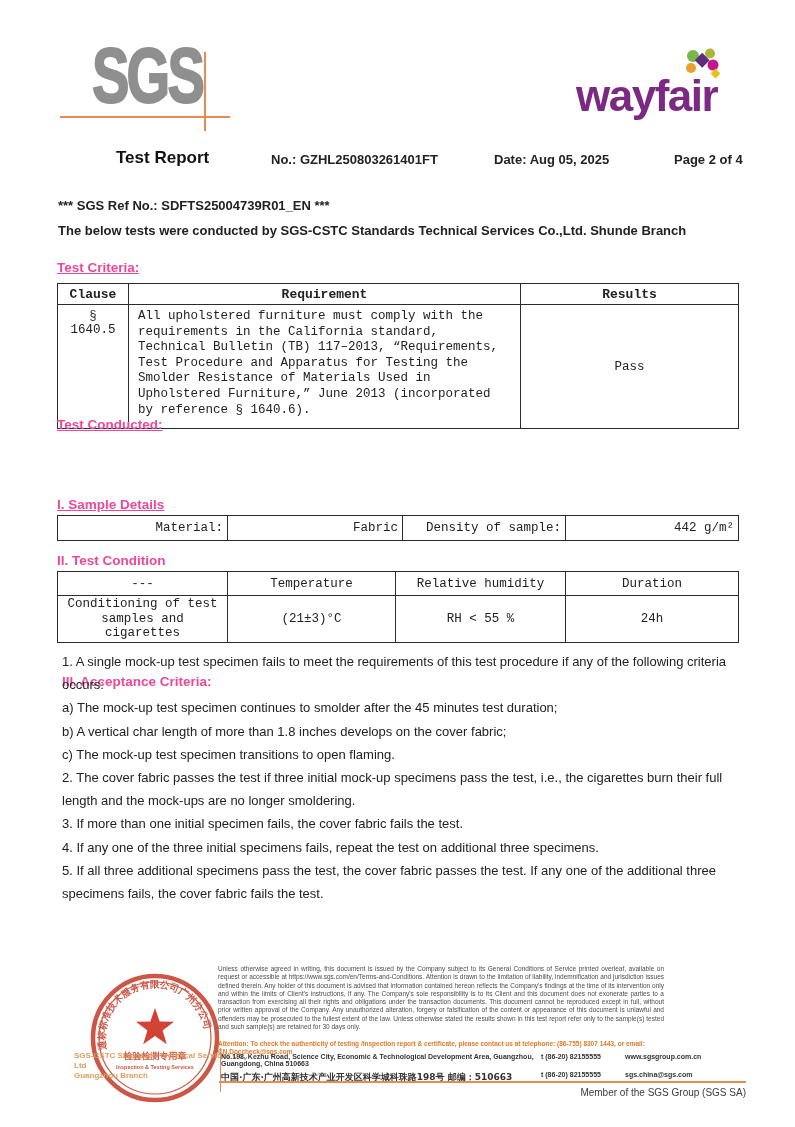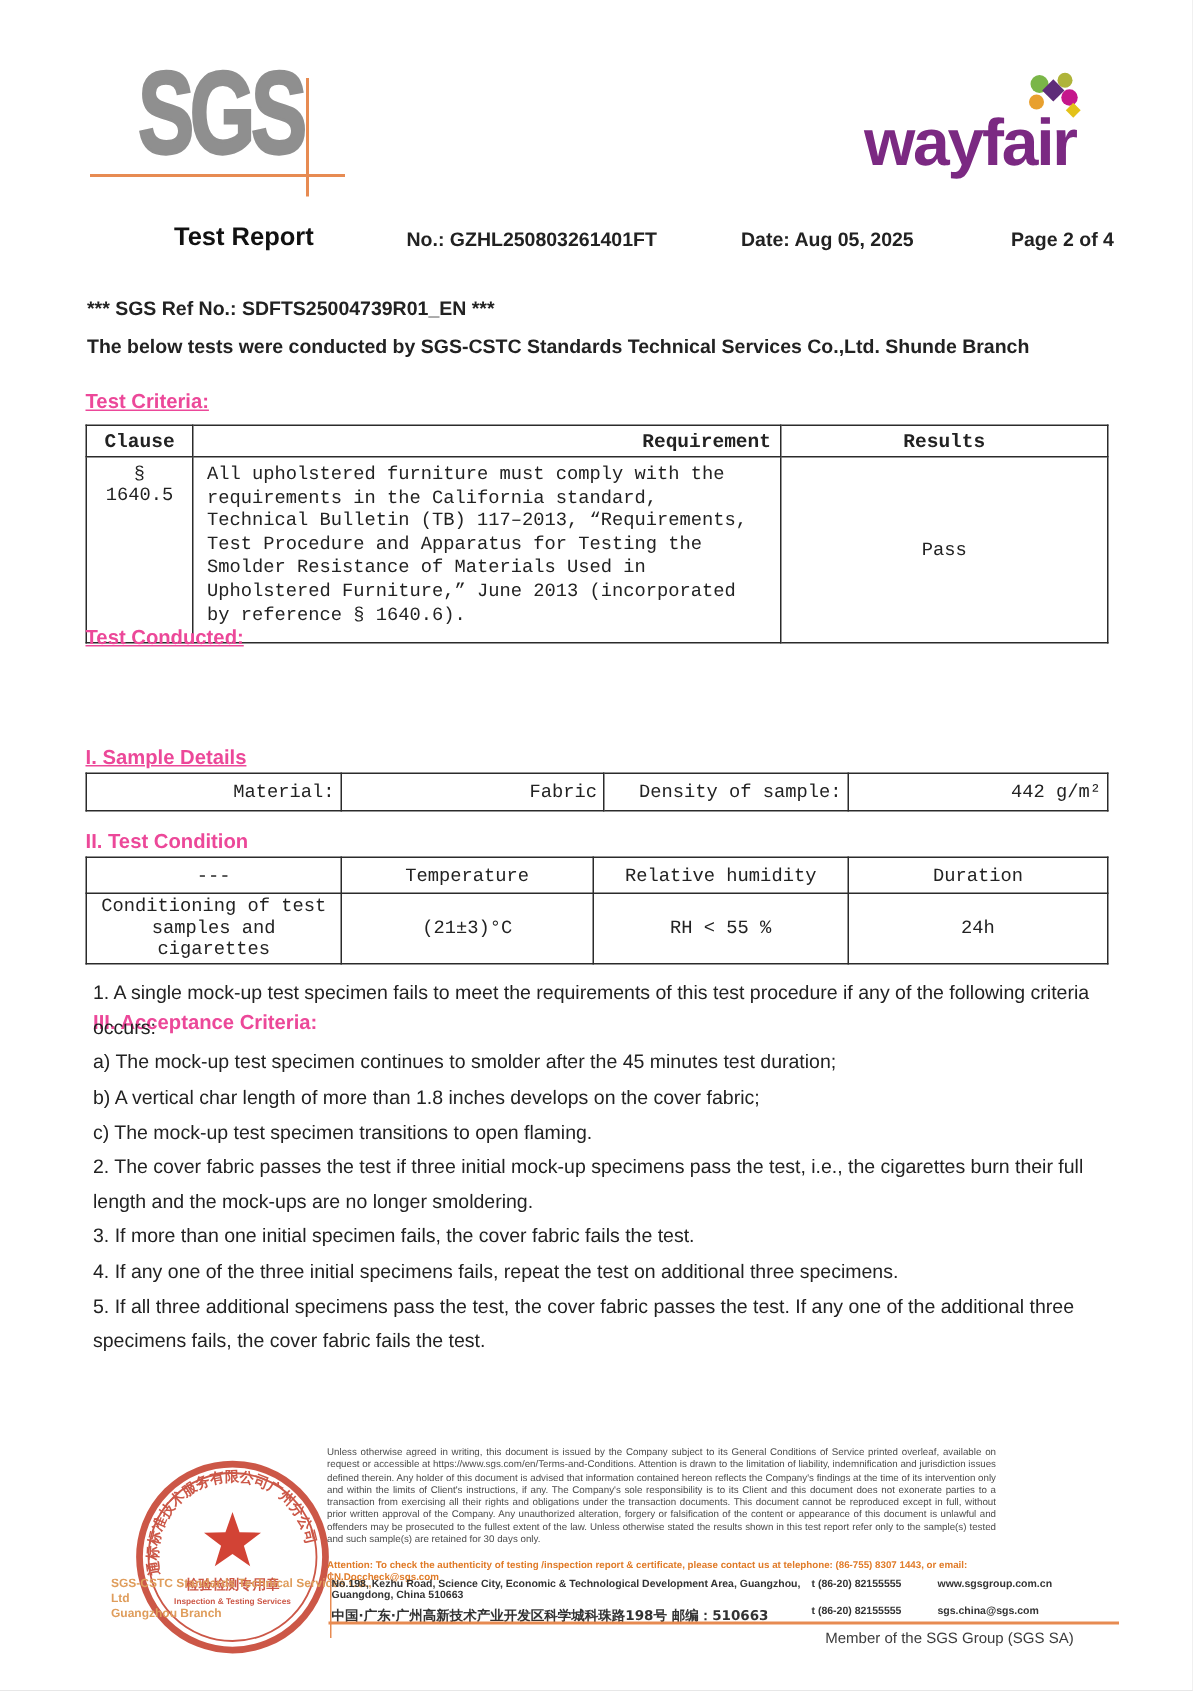--- a/index.html
+++ b/index.html
@@ -31,21 +31,21 @@
   .ref-line{left:58px;top:198px;font-size:13px;font-weight:bold;}
   .conducted-line{left:58px;top:223px;font-size:13px;font-weight:bold;}
   
   .sec-h{font-size:13.5px;font-weight:bold;color:#ec4899;}
   .underlined{text-decoration:underline;}
   
   table.doc{border-collapse:collapse;table-layout:fixed;}
   table.doc th,table.doc td{border:1.5px solid #2b2b2b;font-family:Liberation Mono, monospace;}
   .tc-table{left:57px;top:283px;width:681px;}
   .tc-table th{font-size:13px;font-weight:bold;height:18px;padding:1px 6px;}
-  .tc-table .th-req{text-align:right;}
+  .tc-table .th-req{text-align:center;}
   .tc-table td{font-size:12.5px;vertical-align:top;padding:4px 6px;}
   .tc-clause{text-align:center;}
   .tc-req{line-height:15.6px;padding:4px 9px 10px 9px !important;}
   .tc-result{text-align:center;vertical-align:middle !important;}
   .sd-table{left:57px;top:515px;width:681px;}
   .sd-table td{font-size:12.5px;text-align:right;height:22px;padding:1px 4px;vertical-align:middle;}
   .cond-table{left:57px;top:571px;width:681px;}
   .cond-table td{font-size:12.5px;text-align:center;vertical-align:middle;padding:1px 4px;}
   .cond-head td{height:21px;}
   .cond-body td{height:30px;line-height:14.5px;}
@@ -65,21 +65,21 @@
     color:#e07b28;font-weight:bold;
   }
   .addr-block{left:221px;top:1053px;width:524px;font-size:7px;color:#333;}
   .addr-row{display:flex;align-items:flex-start;margin-bottom:4px;}
   .addr-left{width:320px;font-weight:bold;}
   .addr-cn{font-size:9px;font-family:"DejaVu Sans",sans-serif;}
   .addr-phone{width:84px;font-weight:bold;}
   .addr-site{width:118px;font-weight:bold;}
   .footer-rule{left:219px;top:1081px;width:527px;height:2px;background:#e78b52;}
   .footer-tick{left:220px;top:1048px;width:1px;height:44px;background:#e78b52;}
-  .member-line{left:520px;top:1087px;width:226px;text-align:center;font-size:10px;color:#3c3c3c;}
+  .member-line{left:520px;top:1087px;width:226px;text-align:right;font-size:10px;color:#3c3c3c;}
 </style>
 </head>
 <body>
 
 <div class="page">
 
   <div class="abs sgs-logo">SGS</div>
   <div class="abs logo-hline"></div>
   <div class="abs logo-vline"></div>
 

